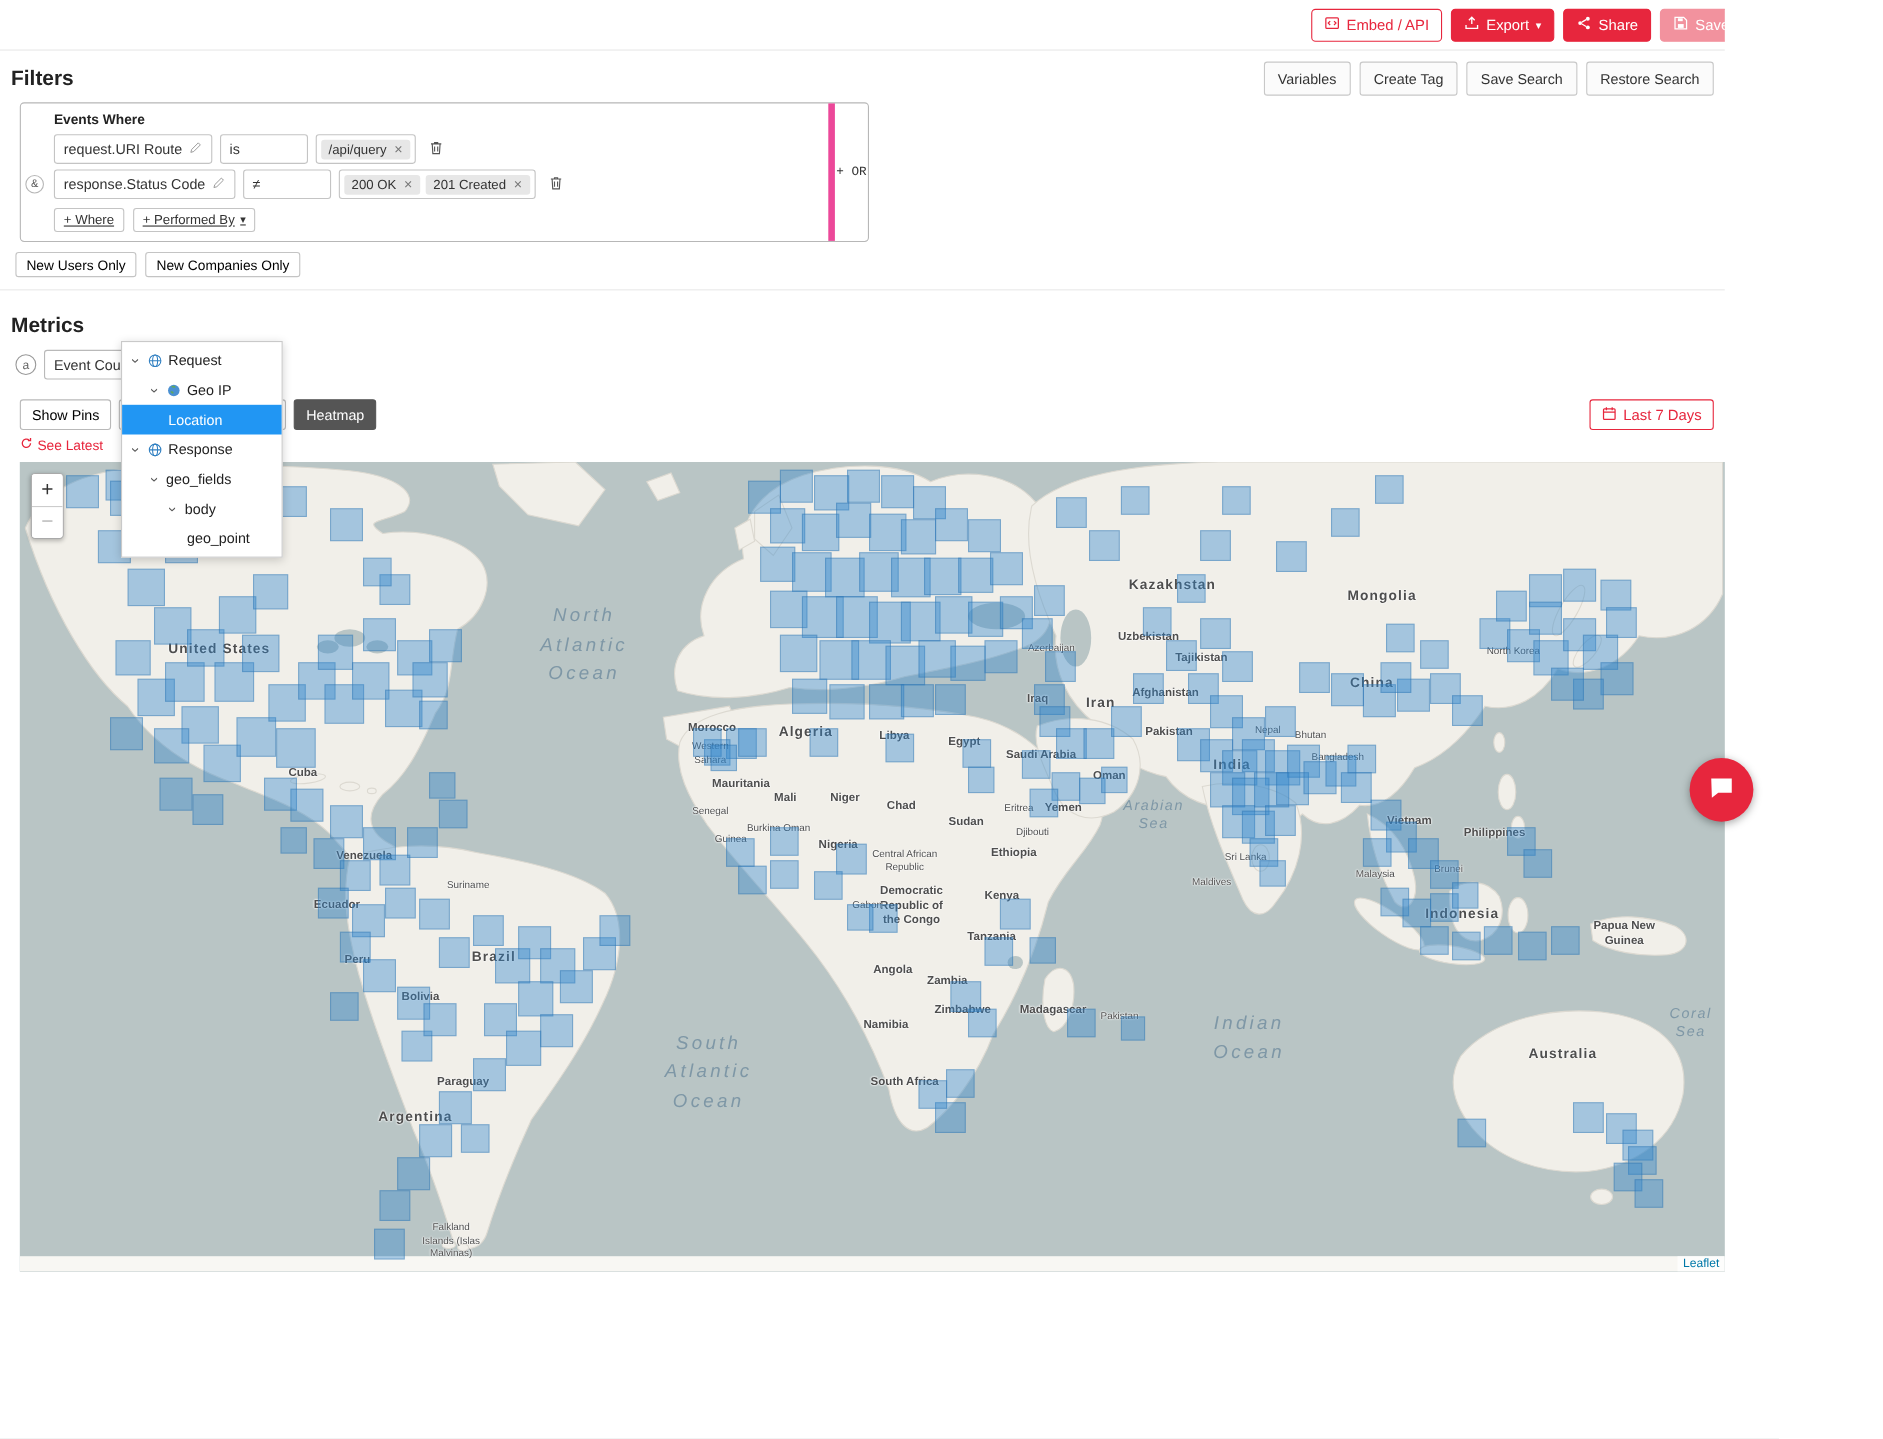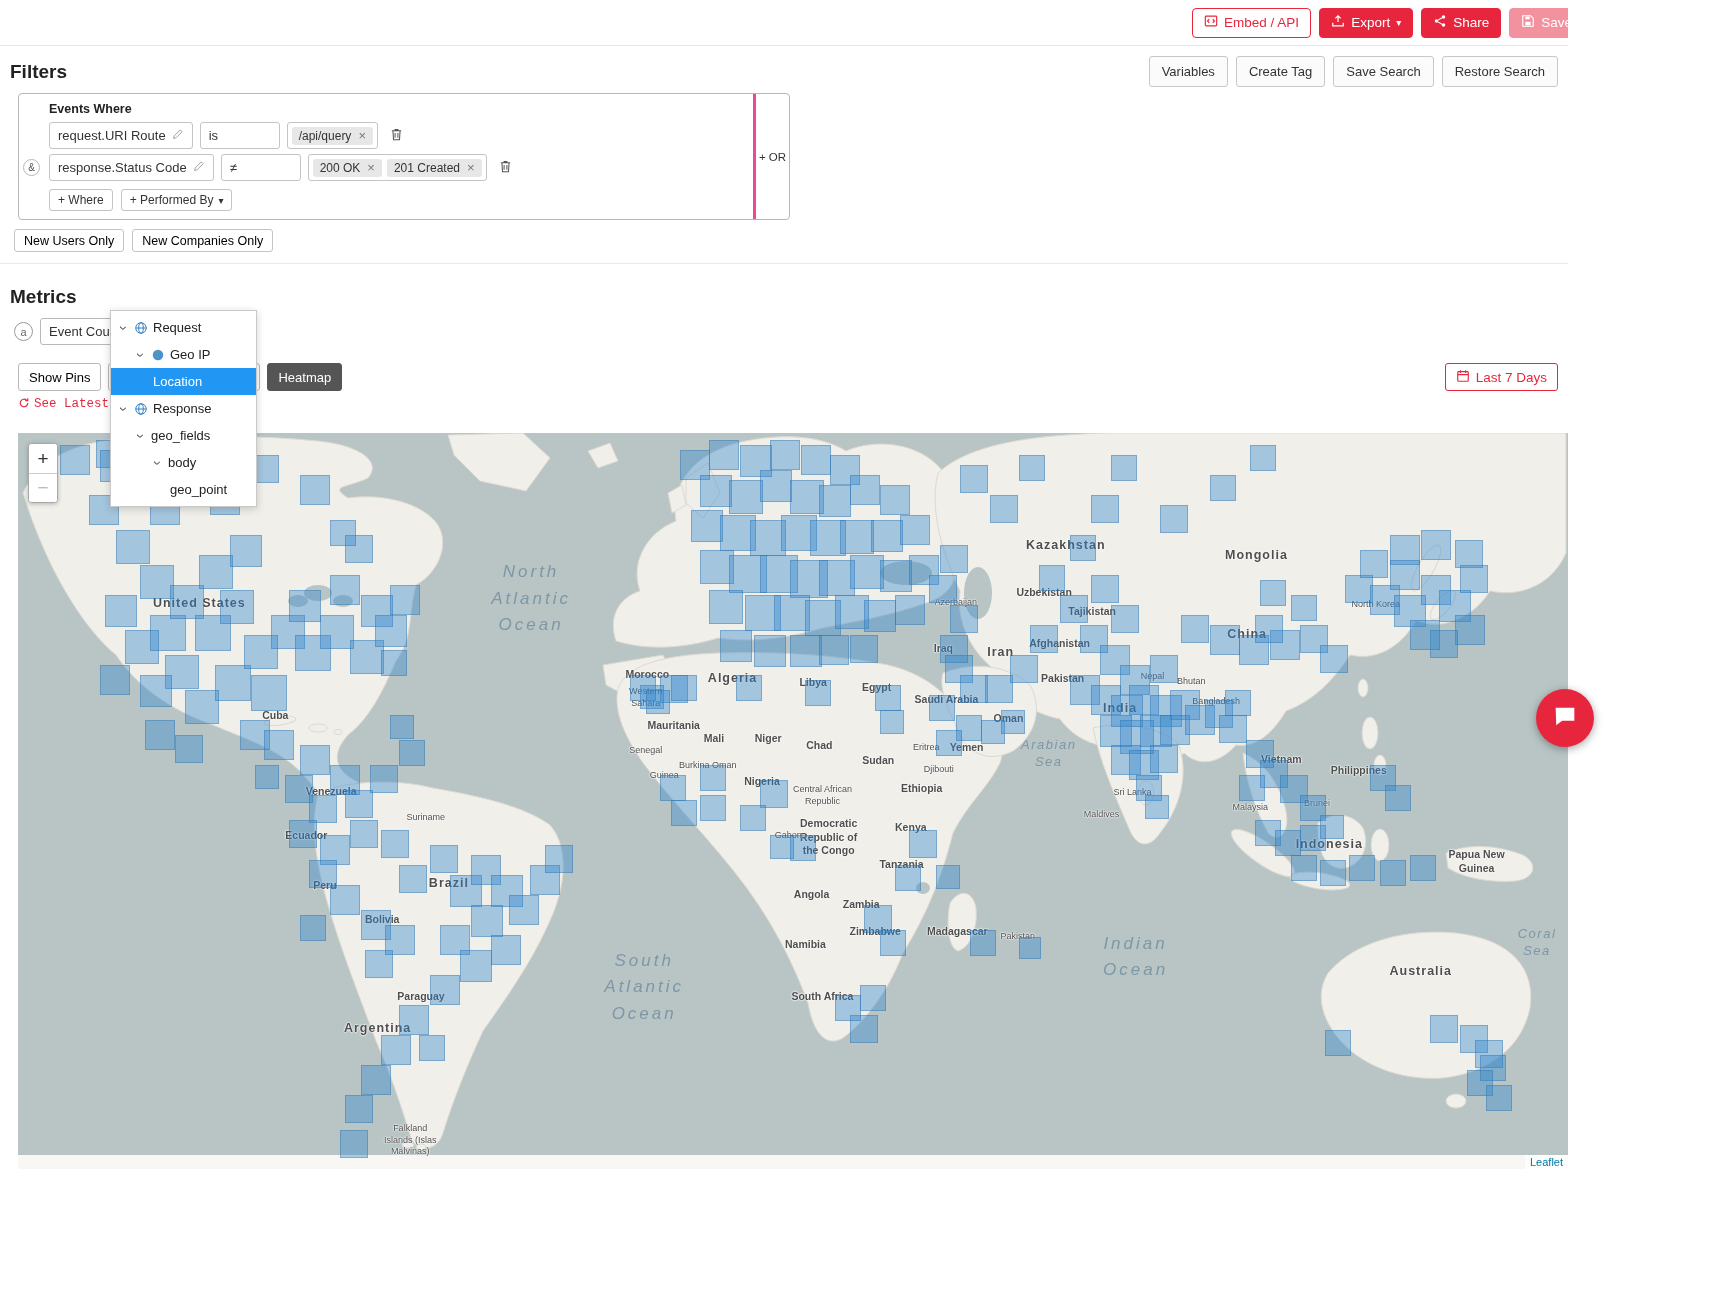--- a/index.html
+++ b/index.html
@@ -25,41 +25,41 @@
   .f-row{display:flex;align-items:center;gap:7px;margin:0 0 5px 20px;position:relative;}
   .joiner{position:absolute;left:-26px;top:5px;width:17px;height:17px;border:1px solid #b7b7b7;border-radius:50%;font-size:10px;display:flex;align-items:center;justify-content:center;color:#555;background:#fff;}
   .f-box{height:27px;border:1px solid #c4c4c4;border-radius:3px;background:#fff;display:flex;align-items:center;padding:0 8px;font-size:13px;gap:6px;white-space:nowrap;}
   .op-box{width:80px;}
   .chipbox{border:1px solid #c4c4c4;border-radius:3px;padding:0 4px;display:flex;gap:5px;background:#fff;height:27px;align-items:center;}
   .chip{background:#e7e7e7;border-radius:3px;padding:2px 7px;font-size:12px;display:flex;gap:7px;align-items:center;}
   .chip-x{color:#777;cursor:pointer;font-size:13px;line-height:1;}
   .icon-btn{border:none;background:none;padding:0;margin-left:4px;color:#555;cursor:pointer;}
   .icon-btn svg{width:15px;height:15px;}
   .pencil svg{width:12px;height:12px;}
-  .add-row{display:flex;gap:8px;margin:8px 0 0 20px;}
+  .add-row{display:flex;gap:8px;margin:8px 0 0 20px;text-decoration:underline;}
   .add-btn{height:22px;padding:0 8px;font-size:12px;border:1px solid #c4c4c4;border-radius:3px;background:#fff;color:#333;font-family:inherit;display:flex;align-items:center;gap:5px;cursor:pointer;}
-  .or-cell{width:36px;border-left:3px solid #ec4899;display:flex;align-items:center;justify-content:center;font-size:11.5px;color:#333;cursor:pointer;}
+  .or-cell{width:36px;border-left:6px solid #ec4899;display:flex;align-items:center;justify-content:center;font-size:11.5px;color:#333;cursor:pointer;font-family:Liberation Mono, monospace;}
   .quick-row{display:flex;gap:8px;margin:9px 0 0 14px;}
   .quick-btn{height:23px;padding:0 9px;font-size:12.5px;border:1px solid #c4c4c4;border-radius:3px;background:#fff;font-family:inherit;cursor:pointer;}
   hr.div{border:none;border-top:1px solid #e9e9e9;margin:11px 0 0 0;}
   .geo-row{display:flex;align-items:center;gap:8px;margin:12px 0 0 10px;}
   .geo-label{font-weight:bold;font-size:13.5px;}
   .geo-input{width:163px;height:27px;border:1px solid #b9b9b9;border-radius:3px;display:flex;align-items:center;padding:0 8px;font-size:13px;background:#fff;}
   .metrics-title{font-size:19px;font-weight:bold;margin:22px 0 0 10px;color:#222;}
   .metric-row{display:flex;align-items:center;gap:7px;margin:10px 0 0 14px;}
   .badge-a{width:19px;height:19px;border:1px solid #999;border-radius:50%;display:flex;align-items:center;justify-content:center;font-size:11px;color:#666;background:#fff;}
   .metric-box{width:150px;height:27px;border:1px solid #b9b9b9;border-radius:3px;display:flex;align-items:center;padding:0 8px;font-size:13px;background:#fff;}
   
   .map-toolbar{display:flex;align-items:center;gap:7px;margin:18px 10px 0 18px;}
   .tool-btn{height:28px;padding:0 10px;border:1px solid #b9b9b9;border-radius:3px;background:#fff;font-size:13px;font-family:inherit;cursor:pointer;}
   .tool-btn.mid{width:152px;text-align:left;}
   .tool-btn.active{background:#555;border-color:#555;color:#fff;}
   .range-btn{margin-left:auto;height:28px;padding:0 10px;border:1.5px solid var(--red);color:var(--red);background:#fff;border-radius:3px;font-size:13.5px;display:flex;align-items:center;gap:6px;font-family:inherit;cursor:pointer;}
   .range-btn svg{width:14px;height:14px;}
-  .see-latest{color:var(--red);font-size:12.5px;margin:6px 0 20px 18px;display:flex;gap:4px;width:max-content;cursor:pointer;font-family:Liberation Mono, monospace;}
+  .see-latest{color:var(--red);font-size:12.5px;margin:6px 0 8px 18px;display:flex;align-items:center;gap:4px;width:max-content;cursor:pointer;}
   .see-latest svg{width:12px;height:12px;}
   
   .map{position:relative;margin-left:18px;width:1550px;height:736px;background:#b9c5c5;overflow:hidden;}
   .map svg.world{position:absolute;left:0;top:0;z-index:1;}
   .map-label{position:absolute;transform:translate(-50%,-50%);font-size:10.5px;color:#4e4e4e;font-weight:bold;text-shadow:0 0 2px #fff,0 0 2px #fff,0 0 1px #fff;white-space:pre-line;text-align:center;z-index:2;line-height:1.3;pointer-events:none;}
   .map-label.big{font-size:12.5px;letter-spacing:1px;}
   .map-label.small{font-size:9px;font-weight:normal;}
   .map-label.ocean{font-style:italic;font-weight:normal;color:#7e97a6;font-size:17px;letter-spacing:3px;line-height:1.55;text-shadow:none;}
   .map-label.sea{font-style:italic;font-weight:normal;color:#7e97a6;font-size:13px;letter-spacing:1.5px;text-shadow:none;}
   .heat-sq{position:absolute;background:rgba(51,136,204,0.40);border:1px solid rgba(40,110,170,0.35);z-index:3;}

